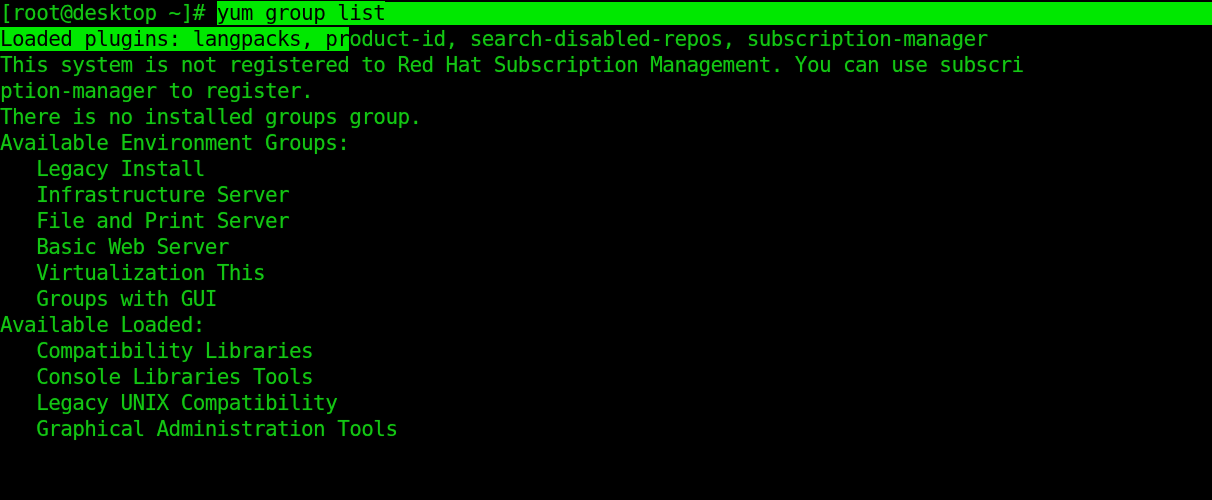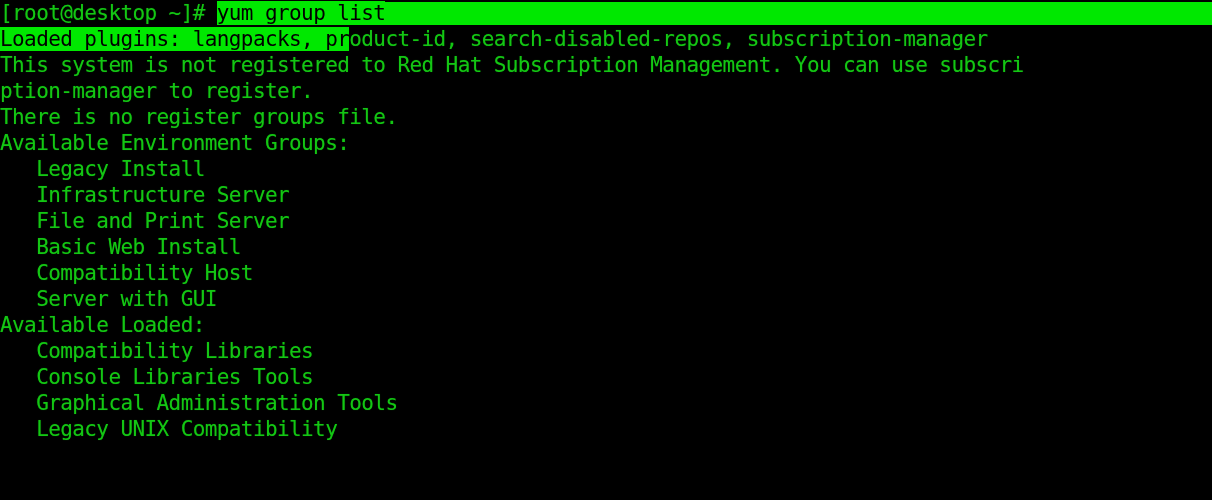--- a/index.html
+++ b/index.html
@@ -69,27 +69,27 @@
 </style>
 </head>
 <body>
 
 <div id="terminal">
   <div class="screen">
       <div class="line row0"><span class="eolfill"></span><span class="seg">[root@desktop ~]# </span><span class="sel">yum group list</span></div>
       <div class="line row1"><span class="sel">Loaded plugins: langpacks, pr</span><span class="seg">oduct-id, search-disabled-repos, subscription-manager</span></div>
       <div class="line row2"><span class="seg">This system is not registered to Red Hat Subscription Management. You can use subscri</span></div>
       <div class="line row3"><span class="seg">ption-manager to register.</span></div>
-      <div class="line row4"><span class="seg">There is no register groups file.</span></div>
+      <div class="line row4"><span class="seg">There is no installed groups group.</span></div>
       <div class="line row6"><span class="seg">Available Environment Groups:</span></div>
       <div class="line row7"><span class="seg">   Legacy Install</span></div>
       <div class="line row8"><span class="seg">   Infrastructure Server</span></div>
       <div class="line row9"><span class="seg">   File and Print Server</span></div>
-      <div class="line row10"><span class="seg">   Basic Web Install</span></div>
-      <div class="line row11"><span class="seg">   Compatibility Host</span></div>
-      <div class="line row12"><span class="seg">   Server with GUI</span></div>
+      <div class="line row10"><span class="seg">   Basic Web Server</span></div>
+      <div class="line row11"><span class="seg">   Virtualization This</span></div>
+      <div class="line row12"><span class="seg">   Groups with GUI</span></div>
       <div class="line row13"><span class="seg">Available Loaded:</span></div>
       <div class="line row14"><span class="seg">   Compatibility Libraries</span></div>
       <div class="line row15"><span class="seg">   Console Libraries Tools</span></div>
+      <div class="line row18"><span class="seg">   Legacy UNIX Compatibility</span></div>
       <div class="line row17"><span class="seg">   Graphical Administration Tools</span></div>
-      <div class="line row18"><span class="seg">   Legacy UNIX Compatibility</span></div>
     </div>
 </div>
 
 </body></html>

